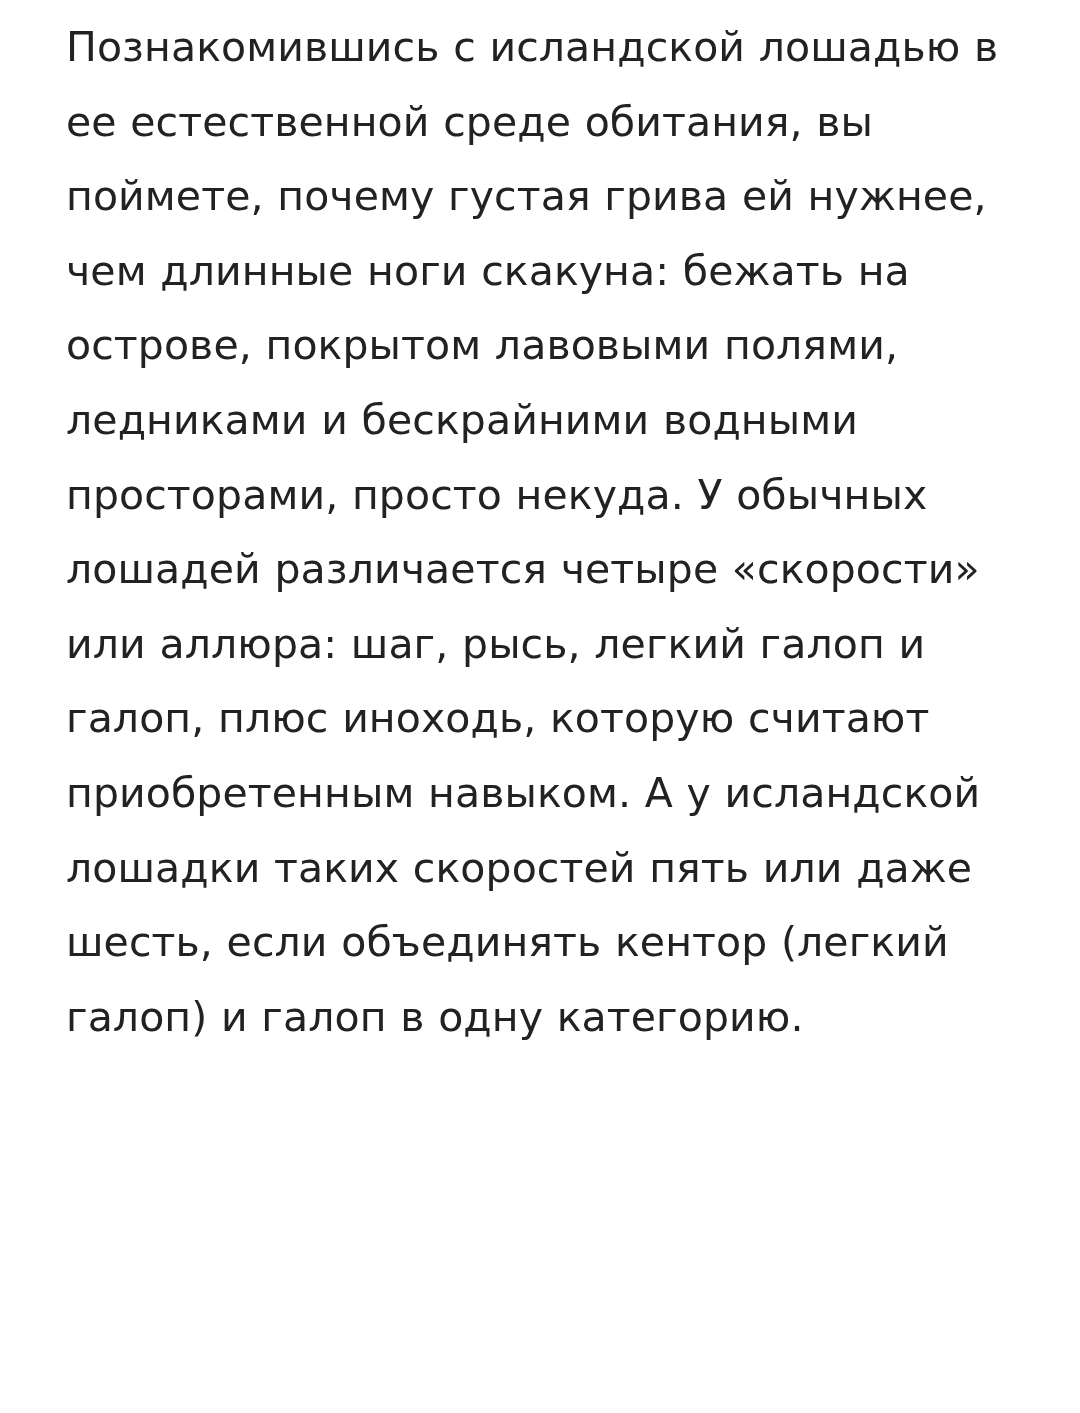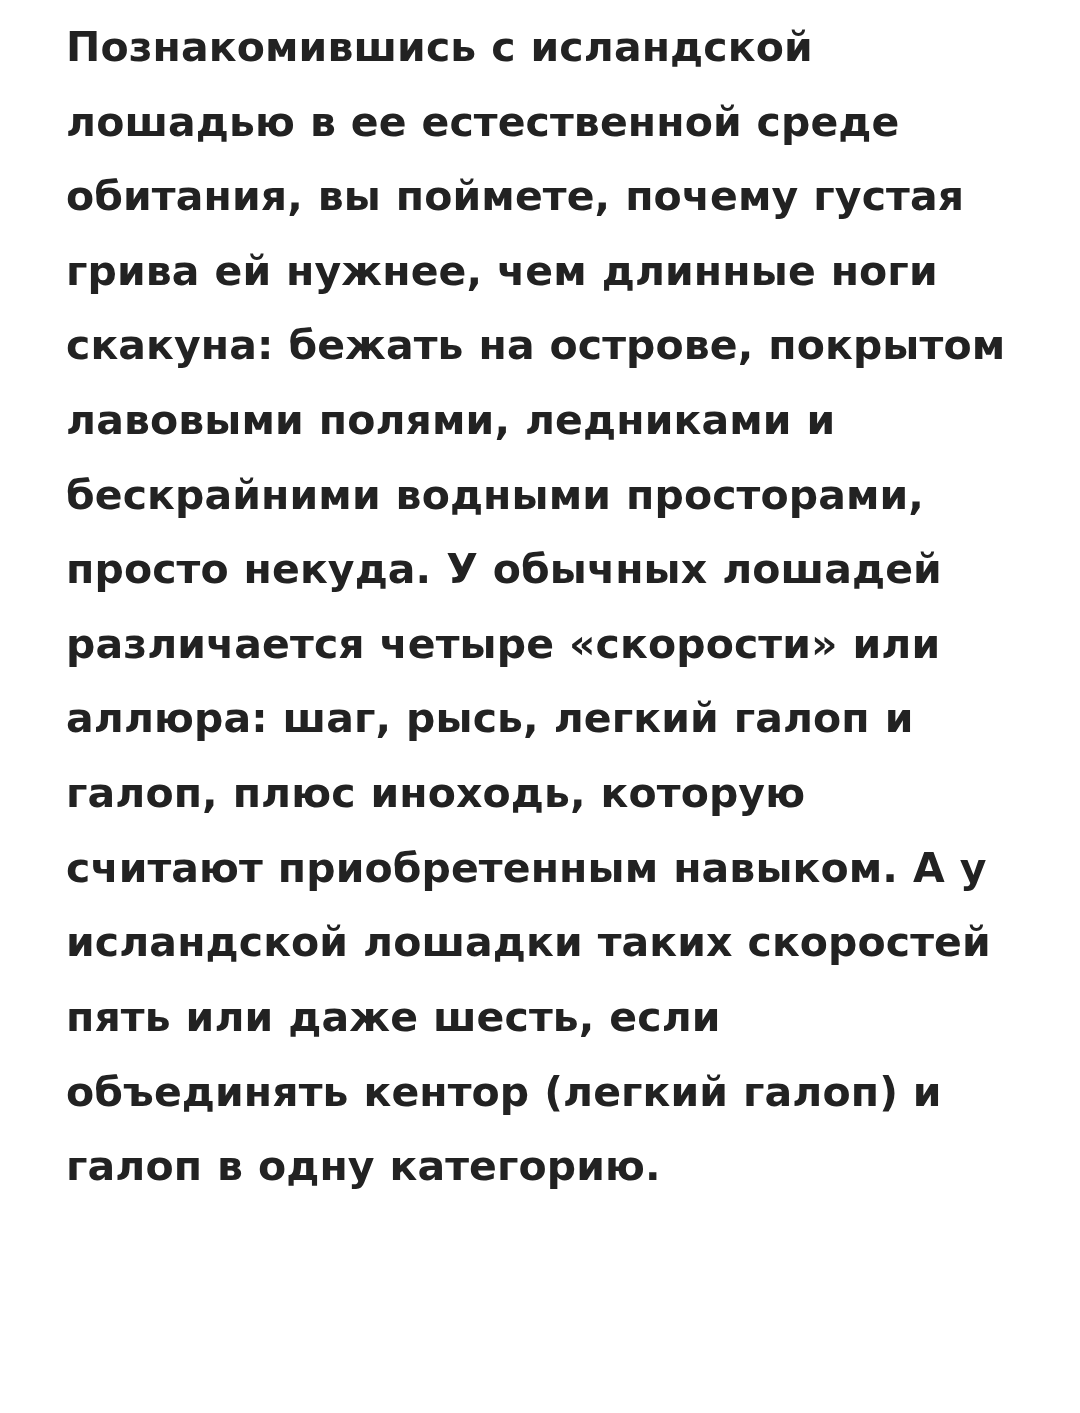--- a/index.html
+++ b/index.html
@@ -18,21 +18,21 @@
     width: 1080px;
     height: 1413px;
     box-sizing: border-box;
     padding: 10px 70px 0 66px;
     background: #ffffff;
   }
   .article-body {
     font-size: 41px;
     line-height: 1.82;
     color: #222222;
-    font-weight: 700;
+    font-weight: 400;
     letter-spacing: 0.1px;
     text-align: left;
     word-spacing: 0.5px;
   }
   .article-body p {
     margin: 0;
     padding: 0;
   }
 </style>
 </head>

